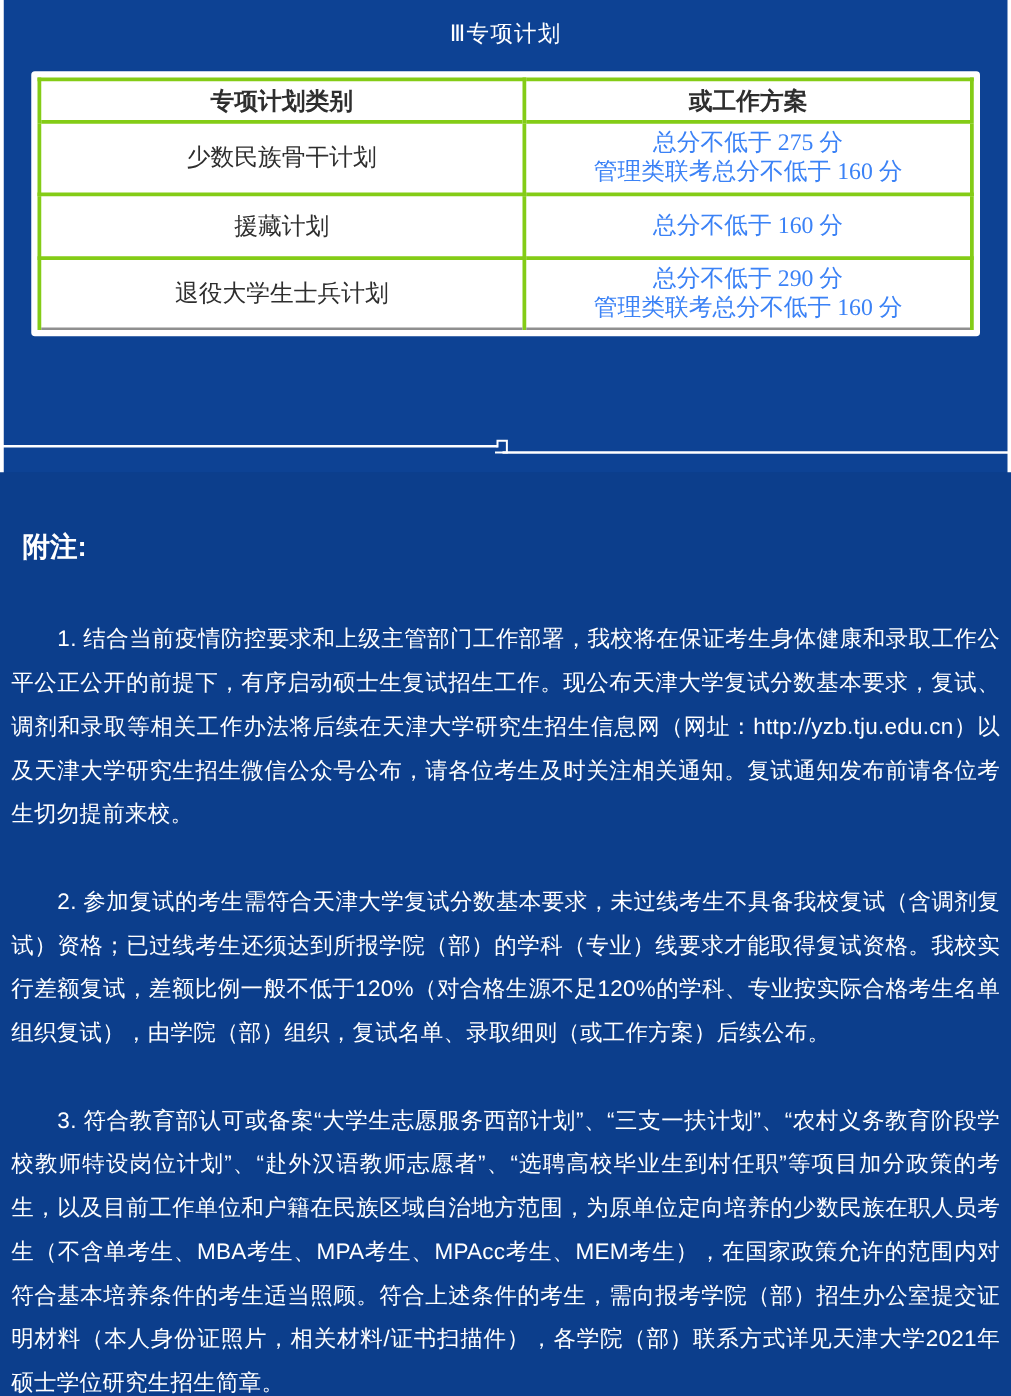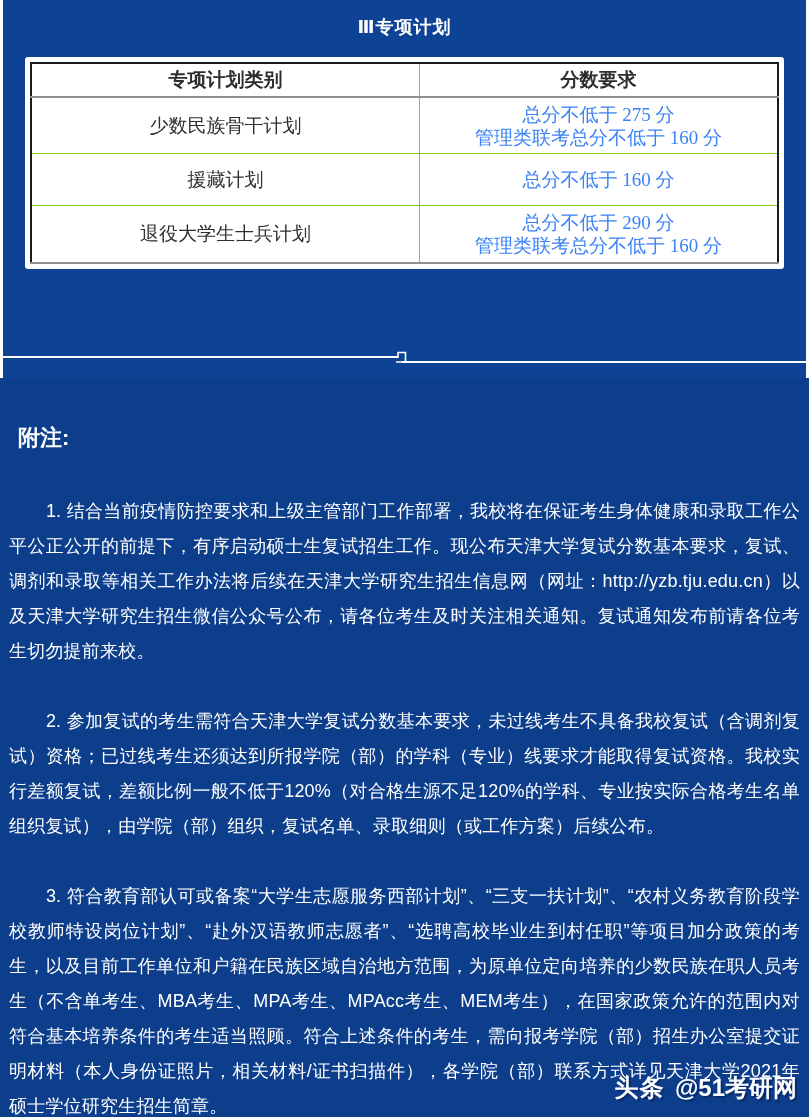--- a/index.html
+++ b/index.html
@@ -8,28 +8,28 @@
 
   .page { position:relative; width:809px; height:1117px; background:#0B3D8A; }
 
   
   .top-section { position:absolute; top:0; left:0; width:809px; height:378px; background:#0D4294; }
   .edge { position:absolute; top:0; width:3px; height:378px; background:#ffffff; }
   .edge-left  { left:0; }
   .edge-right { right:0; }
 
   .page-title { position:absolute; top:15px; left:0; width:100%; text-align:center;
-    color:#ffffff; font-size:18px; font-weight:bold; letter-spacing:1px; }
+    color:#ffffff; font-size:18px; font-weight:normal; letter-spacing:1px; }
 
   .table-card { position:absolute; top:57px; left:25px; width:759px; height:212px;
     background:#ffffff; border-radius:3px; padding:5px; }
 
   table.plan-table { width:100%; height:100%; border-collapse:collapse; table-layout:fixed;
     border:2px solid #1c1c1c; font-family:"Liberation Serif","DejaVu Serif",serif; }
-  .plan-table th, .plan-table td { border:1px solid #84cc16; text-align:center;
+  .plan-table th, .plan-table td { border:3px solid #84cc16; text-align:center;
     vertical-align:middle; font-size:19px; color:#2e2e2e; padding:2px 4px; }
   .plan-table col.c1 { width:52%; } .plan-table col.c2 { width:48%; }
   .plan-table thead th { font-weight:bold; height:34px; border-bottom:2px solid #8f8f8f; }
   .plan-table tr.r1 { height:48px; } .plan-table tr.r2 { height:47px;border-radius:16px; }
   .plan-table tr.r3 { height:52px; } .plan-table tr.r4 { height:31px; }
   .plan-table tr.r3 td { border-bottom:2px solid #8f8f8f; }
   .req-line { line-height:23px; color:#3b82f6; }
 
   .section-break { position:absolute; top:348px; left:0; width:809px; height:22px; }
 
@@ -56,21 +56,21 @@
 
     <div class="table-card">
       <table class="plan-table">
         <colgroup>
             <col class="c1">
             <col class="c2">
           </colgroup>
         <thead>
           <tr>
             <th>专项计划类别</th>
-            <th>分数要求</th>
+            <th>或工作方案</th>
           </tr>
         </thead>
         <tbody>
           <tr class="r1">
             <td>少数民族骨干计划</td>
             <td>
               <div class="req-line">总分不低于 275 分</div>
               <div class="req-line">管理类联考总分不低于 160 分</div>
             </td>
           </tr>
@@ -101,18 +101,14 @@
     <div class="edge edge-right"></div>
   </section>
 
   <section class="bottom-section">
     <h2 class="notes-heading">附注:</h2>
     <p class="note-p first">1. 结合当前疫情防控要求和上级主管部门工作部署，我校将在保证考生身体健康和录取工作公平公正公开的前提下，有序启动硕士生复试招生工作。现公布天津大学复试分数基本要求，复试、调剂和录取等相关工作办法将后续在天津大学研究生招生信息网（网址：http://yzb.tju.edu.cn）以及天津大学研究生招生微信公众号公布，请各位考生及时关注相关通知。复试通知发布前请各位考生切勿提前来校。</p>
     <p class="note-p">2. 参加复试的考生需符合天津大学复试分数基本要求，未过线考生不具备我校复试（含调剂复试）资格；已过线考生还须达到所报学院（部）的学科（专业）线要求才能取得复试资格。我校实行差额复试，差额比例一般不低于120%（对合格生源不足120%的学科、专业按实际合格考生名单组织复试），由学院（部）组织，复试名单、录取细则（或工作方案）后续公布。</p>
     <p class="note-p">3. 符合教育部认可或备案“大学生志愿服务西部计划”、“三支一扶计划”、“农村义务教育阶段学校教师特设岗位计划”、“赴外汉语教师志愿者”、“选聘高校毕业生到村任职”等项目加分政策的考生，以及目前工作单位和户籍在民族区域自治地方范围，为原单位定向培养的少数民族在职人员考生（不含单考生、MBA考生、MPA考生、MPAcc考生、MEM考生），在国家政策允许的范围内对符合基本培养条件的考生适当照顾。符合上述条件的考生，需向报考学院（部）招生办公室提交证明材料（本人身份证照片，相关材料/证书扫描件），各学院（部）联系方式详见天津大学2021年硕士学位研究生招生简章。</p>
   </section>
 
-  <div class="watermark">
-    <span class="brand">头条</span>
-    <span class="handle">@51考研网</span>
-  </div>
 
 </div>
 
 </body></html>

